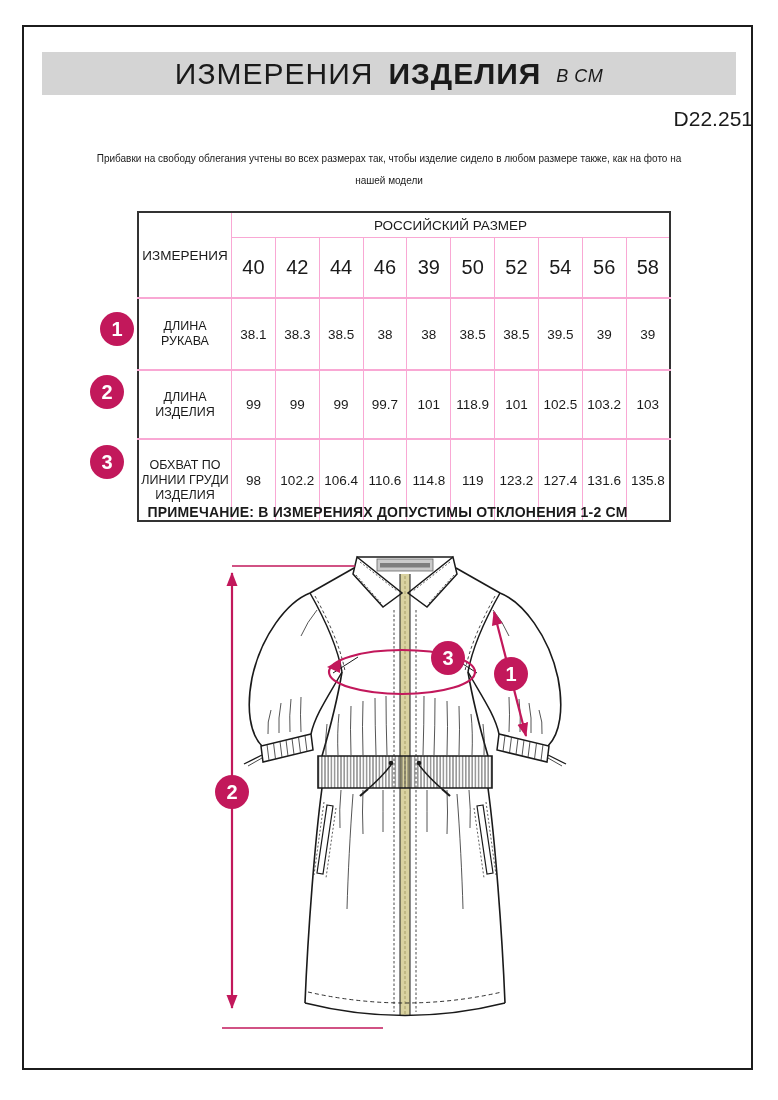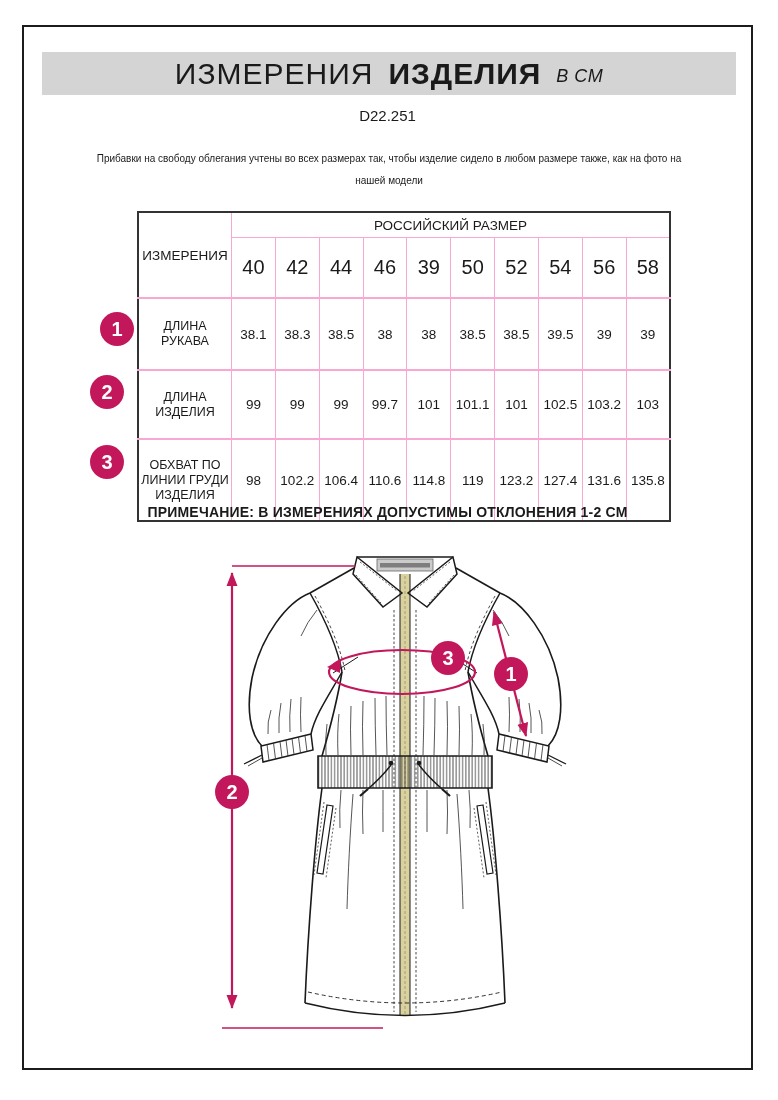--- a/index.html
+++ b/index.html
@@ -20,21 +20,21 @@
   .title-bar{
     position:absolute;left:42px;top:52px;width:694px;height:43px;
     background:var(--title-bar-bg);
     display:flex;align-items:center;justify-content:center;gap:15px;
   }
   .title-main{font-size:30px;font-weight:400;letter-spacing:1px;}
   .title-bold{font-size:30px;font-weight:700;letter-spacing:1px;}
   .title-unit{font-size:18px;font-weight:400;transform:translateY(3px);letter-spacing:.5px;font-style:italic;}
   .model-code{
     position:absolute;left:22px;top:107px;width:731px;
-    text-align:center;font-size:15px;font-weight:400;
+    text-align:right;font-size:21px;font-weight:400;
   }
   .description{
     position:absolute;left:89px;top:148px;width:600px;
     text-align:center;font-size:10px;line-height:21.5px;
   }
   .size-table{
     position:absolute;left:137px;top:211px;
     border-collapse:collapse;table-layout:fixed;width:534px;
     border:2px solid #333;
   }
@@ -117,21 +117,21 @@
         <td class="value-cell">39</td>
         <td class="value-cell">39</td>
       </tr>
       <tr class="row-length">
         <td class="label-cell">ДЛИНА ИЗДЕЛИЯ</td>
         <td class="value-cell">99</td>
         <td class="value-cell">99</td>
         <td class="value-cell">99</td>
         <td class="value-cell">99.7</td>
         <td class="value-cell">101</td>
-        <td class="value-cell">101.1</td>
+        <td class="value-cell">118.9</td>
         <td class="value-cell">101</td>
         <td class="value-cell">102.5</td>
         <td class="value-cell">103.2</td>
         <td class="value-cell">103</td>
       </tr>
       <tr class="row-chest">
         <td class="label-cell">ОБХВАТ ПО ЛИНИИ ГРУДИ ИЗДЕЛИЯ</td>
         <td class="value-cell">98</td>
         <td class="value-cell">102.2</td>
         <td class="value-cell">106.4</td>

